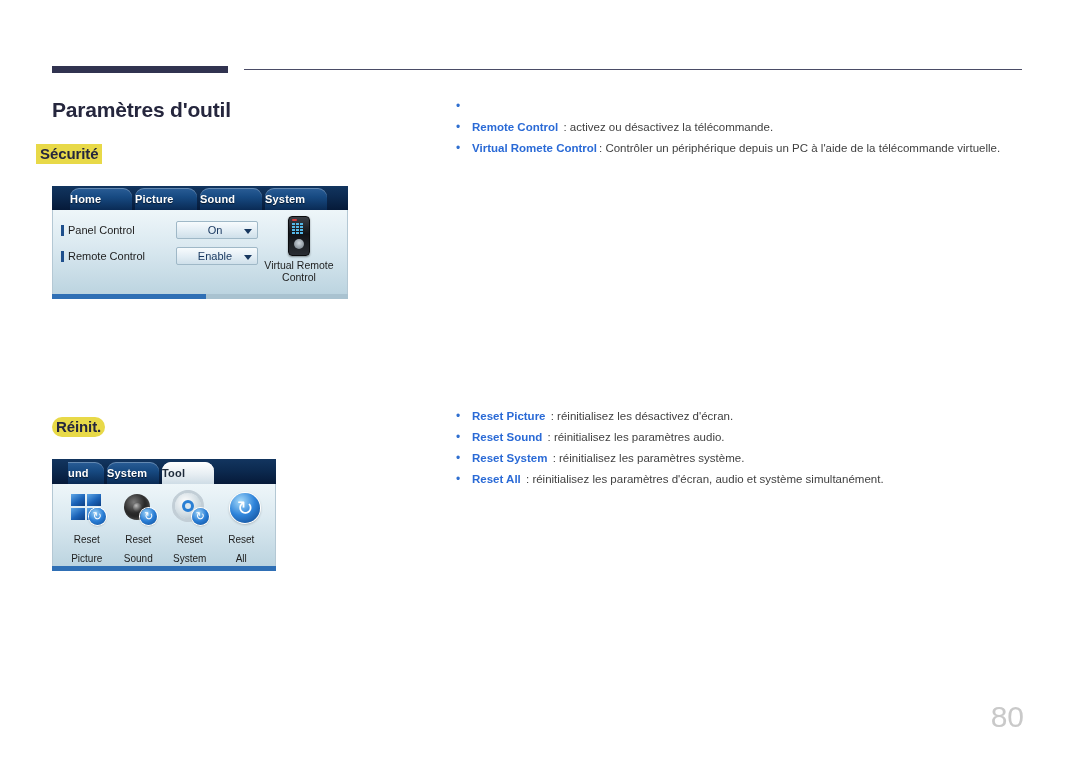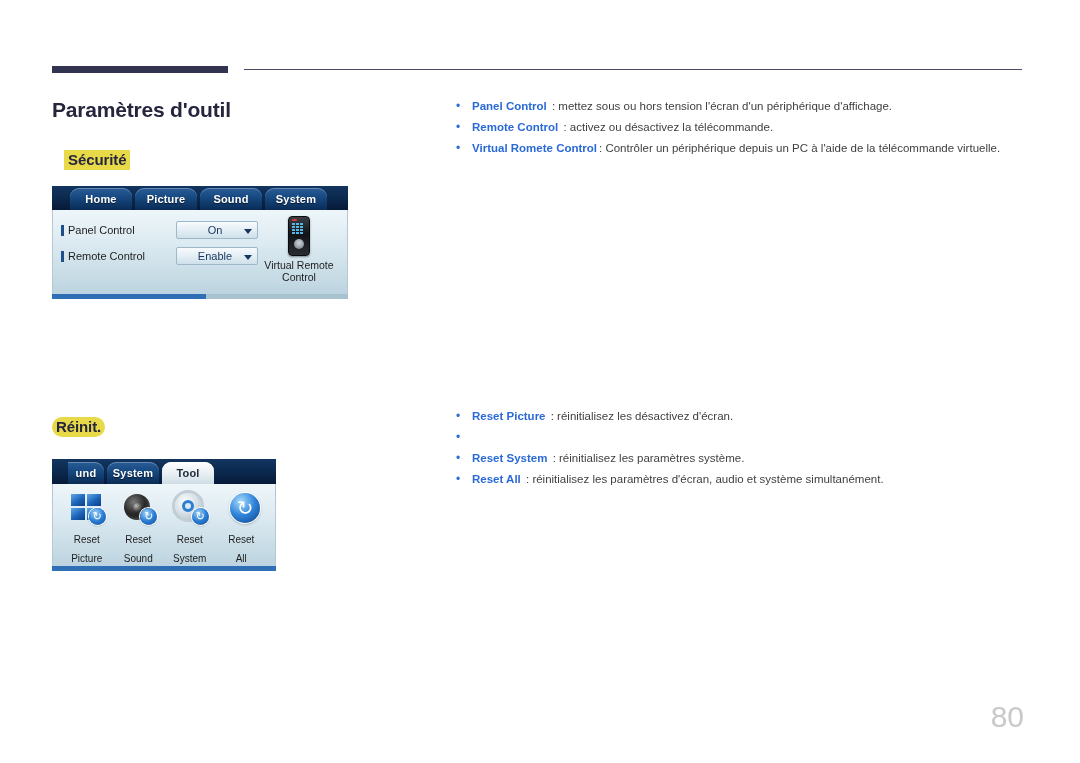--- a/index.html
+++ b/index.html
@@ -45,21 +45,21 @@
   }
   .section-tag {
     position: absolute;
     font-size: 15px;
     font-weight: bold;
     color: #25263d;
     background: #e8d948;
     padding: 1px 4px 2px 4px;
     letter-spacing: -0.1px;
   }
-  #section-securite { left: 64px; top: 144px; margin-top: 6px; }
+  #section-securite { left: 36px; top: 144px; }
   #section-reinit   { left: 52px; top: 417px; border-radius: 10px; }
 
   
   .bullet-list { position: absolute; }
   #bullets-securite { left: 456px; top: 99px; }
   #bullets-reinit   { left: 456px; top: 409px; }
   .bullet-row {
     display: flex;
     align-items: baseline;
     margin-bottom: 7px;
@@ -103,21 +103,21 @@
     background: linear-gradient(180deg,#0d2a52 0%, #0a2murder 0%, #102f5c 35%, #071c3c 100%);
     background: linear-gradient(180deg,#12355f 0%, #0c2a50 45%, #061a39 100%);
     display: flex;
     align-items: flex-end;
     overflow: hidden;
   }
   .osd-tab {
     position: relative;
     height: 22px;
     line-height: 22px;
-    text-align: center;
+    text-align: left;
     font-size: 11px;
     font-weight: bold;
     color: #ffffff;
     background: linear-gradient(180deg,#2a5d96 0%,#174a82 40%,#0a2b55 100%);
     border-top-left-radius: 9px;
     border-top-right-radius: 9px;
     box-shadow: inset 0 1px 0 rgba(255,255,255,0.28);
     margin-right: 3px;
     text-shadow: 0 1px 1px rgba(0,0,0,0.6);
     letter-spacing: 0.2px;
@@ -338,39 +338,39 @@
 
 <div id="page-title">Paramètres d'outil</div>
 
 <div class="section-tag" id="section-securite">Sécurité</div>
 
 <div class="section-tag" id="section-reinit">Réinit.</div>
 
 <div class="bullet-list" id="bullets-securite">
   <div class="bullet-row">
     <span class="bullet-dot">•</span>
-    <span><span class="bullet-term">Panel Control</span><span class="bullet-desc"> : mettez sous ou hors tension l'écran d'un périphérique d'affichage.</span></span>
   </div>
   <div class="bullet-row">
     <span class="bullet-dot">•</span>
     <span><span class="bullet-term">Remote Control</span><span class="bullet-desc"> : activez ou désactivez la télécommande.</span></span>
   </div>
   <div class="bullet-row">
     <span class="bullet-dot">•</span>
     <span><span class="bullet-term">Virtual Romete Control</span><span class="bullet-desc">: Contrôler un périphérique depuis un PC à l'aide de la télécommande virtuelle.</span></span>
   </div>
 </div>
 
 <div class="bullet-list" id="bullets-reinit">
   <div class="bullet-row">
     <span class="bullet-dot">•</span>
     <span><span class="bullet-term">Reset Picture</span><span class="bullet-desc"> : réinitialisez les désactivez d'écran.</span></span>
   </div>
   <div class="bullet-row">
     <span class="bullet-dot">•</span>
+    <span><span class="bullet-term">Reset Sound</span><span class="bullet-desc"> : réinitialisez les paramètres audio.</span></span>
   </div>
   <div class="bullet-row">
     <span class="bullet-dot">•</span>
     <span><span class="bullet-term">Reset System</span><span class="bullet-desc"> : réinitialisez les paramètres système.</span></span>
   </div>
   <div class="bullet-row">
     <span class="bullet-dot">•</span>
     <span><span class="bullet-term">Reset All</span><span class="bullet-desc"> : réinitialisez les paramètres d'écran, audio et système simultanément.</span></span>
   </div>
 </div>

